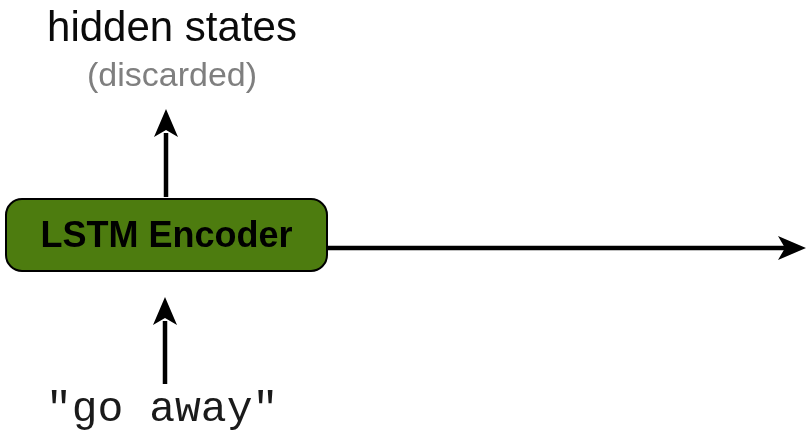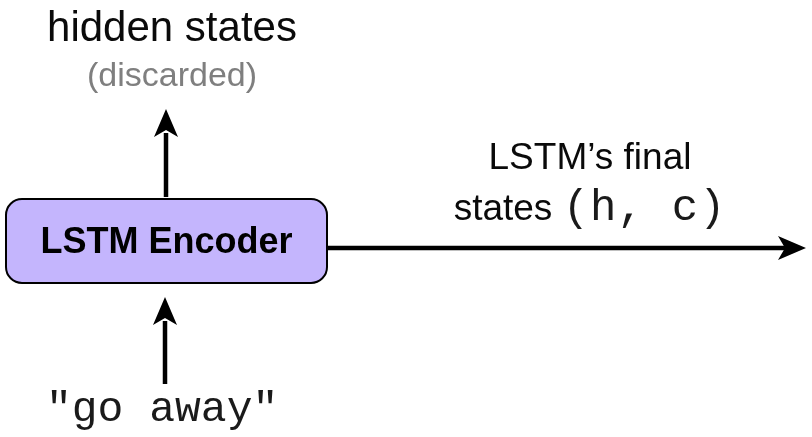--- a/index.html
+++ b/index.html
@@ -36,22 +36,22 @@
     font-size: 34px;
     line-height: 1.18;
     color: #7f7f7f;
     white-space: nowrap;
   }
 
   .encoder-box {
     left: 5px;
     top: 198px;
     width: 323px;
-    height: 86px;
-    background: #c4b5fd;
+    height: 74px;
+    background: #4d7c0f;
     border: 2.5px solid #000000;
     border-radius: 17px;
     box-sizing: border-box;
     display: flex;
     align-items: center;
     justify-content: center;
   }
   .encoder-box .label {
     font-size: 36px;
     font-weight: bold;
@@ -120,20 +120,16 @@
   </svg>
 
   <div class="abs discarded-label">(discarded)</div>
 
   <div class="abs hidden-states-label">hidden states</div>
 
   <div class="abs encoder-box">
     <span class="label">LSTM Encoder</span>
   </div>
 
-  <div class="abs final-states-label">
-    <div>LSTM’s final</div>
-    <div><span>states </span><span class="mono code">(h, c)</span></div>
-  </div>
 
   <div class="abs input-text-label mono">"go away"</div>
 
 </div>
 
 </body></html>

